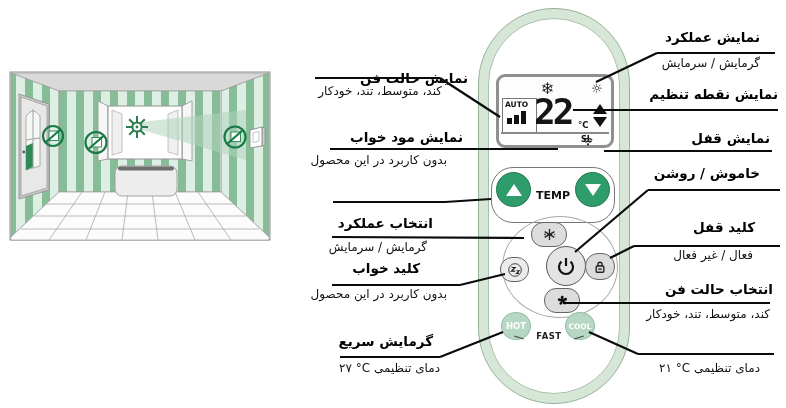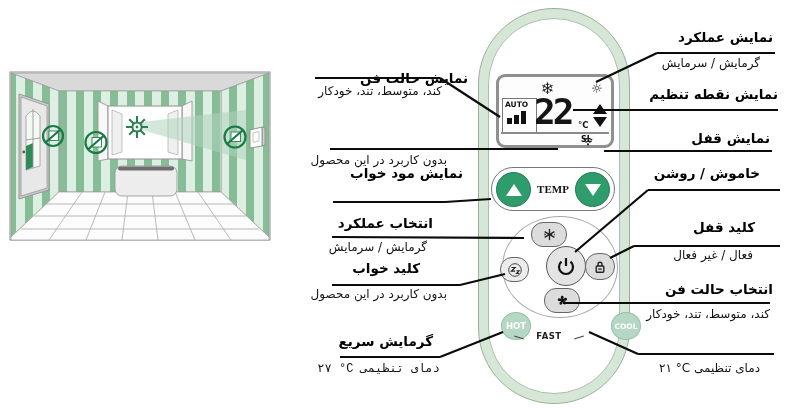--- a/index.html
+++ b/index.html
@@ -29,22 +29,22 @@
           font-weight:800;font-size:36px;letter-spacing:-3px;color:#151515;line-height:1;}
   .unit{position:absolute;left:79px;top:43px;font-size:8.5px;font-weight:700;color:#111;}
   .lcd-arrows{position:absolute;left:94px;top:27px;}
   .tri-bk-up{width:0;height:0;border-left:7px solid transparent;border-right:7px solid transparent;
              border-bottom:10px solid #111;}
   .tri-bk-dn{width:0;height:0;border-left:7px solid transparent;border-right:7px solid transparent;
              border-top:10px solid #111;margin-top:3px;}
   .lcd-div{position:absolute;left:2px;right:2px;top:55px;height:1.5px;background:#8a8a8a;}
   .sl{position:absolute;left:38px;top:58px;font-size:8px;font-weight:700;color:#111;padding-left:44px;}
   .sig{position:absolute;left:82px;top:59px;}
-  .temp-pill{position:absolute;left:12px;top:158px;width:124px;height:44px;border:1.3px solid #777;
-             border-radius:22px;background:#fff;box-sizing:border-box;font-family:Liberation Serif, serif;}
+  .temp-pill{position:absolute;left:12px;top:158px;width:124px;height:56px;border:1.3px solid #777;
+             border-radius:22px;background:#fff;box-sizing:border-box;}
   .gbtn{position:absolute;width:33px;height:33px;border-radius:50%;background:#2f9c6c;
         display:flex;align-items:center;justify-content:center;border:1px solid #217a52;}
   .tri-w-up{width:0;height:0;border-left:8px solid transparent;border-right:8px solid transparent;
             border-bottom:12px solid #fff;}
   .tri-w-dn{width:0;height:0;border-left:8px solid transparent;border-right:8px solid transparent;
             border-top:12px solid #fff;}
   .temp-lab{position:absolute;left:0;top:0;width:100%;height:100%;display:flex;align-items:center;
             justify-content:center;font-size:11px;font-weight:700;color:#111;}
   .cluster{position:absolute;left:23px;top:207px;width:114px;height:100px;border:1px solid #a8a8a8;
            border-radius:50%;}
@@ -235,41 +235,41 @@
           <path id="petal" d="M8,8 C9.5,4.2 13.2,4.6 12.8,6.8 C12.5,8.4 10.2,8.6 8,8 Z"></path>
           <use href="#petal" transform="rotate(72 8 8)"></use>
           <use href="#petal" transform="rotate(144 8 8)"></use>
           <use href="#petal" transform="rotate(216 8 8)"></use>
           <use href="#petal" transform="rotate(288 8 8)"></use>
         </g>
       </svg>
     </div>
 
     <div class="hotcool" style="left:22px;top:303px;width:28px;height:26px;font-size:8.5px;">HOT</div>
-    <div class="hotcool" style="left:86px;top:303px;width:28px;height:26px;font-size:7.5px;margin-left:46px;">COOL</div>
+    <div class="hotcool" style="left:86px;top:303px;width:28px;height:26px;font-size:7.5px;">COOL</div>
     <div class="fast">FAST</div>
     <div class="fdash" style="left:35px;top:328px;transform:rotate(18deg);"></div>
     <div class="fdash" style="left:95px;top:328px;transform:rotate(-18deg);"></div>
   </div>
 
   <div class="co-title" style="top:70px;right:318px;text-align:right;">نمایش حالت فن</div>
   <div class="co-sub" style="top:84px;right:344px;">کند، متوسط، تند، خودکار</div>
-  <div class="co-title" style="top:129px;right:323px;margin-top:36px;">نمایش مود خواب</div>
+  <div class="co-title" style="top:129px;right:323px;">نمایش مود خواب</div>
   <div class="co-sub" style="top:153px;right:339px;">بدون کاربرد در این محصول</div>
   <div class="co-title" style="top:215px;right:353px;">انتخاب عملکرد</div>
   <div class="co-sub" style="top:240px;right:359px;">گرمایش / سرمایش</div>
   <div class="co-title" style="top:260px;right:366px;">کلید خواب</div>
   <div class="co-sub" style="top:287px;right:339px;">بدون کاربرد در این محصول</div>
   <div class="co-title" style="top:333px;right:353px;text-align:right;">گرمایش سریع</div>
-  <div class="co-sub" style="top:361px;right:346px;font-family:Liberation Mono, monospace;">
+  <div class="co-sub" style="top:361px;right:346px;">
     <span>دمای تنظیمی</span>
     <span class="ltr">۲۷ °C</span>
   </div>
 
-  <div class="co-title" style="top:29px;right:13px;">نمایش عملکرد</div>
+  <div class="co-title" style="top:29px;right:26px;">نمایش عملکرد</div>
   <div class="co-sub" style="top:56px;right:26px;">گرمایش / سرمایش</div>
   <div class="co-title" style="top:86px;right:8px;">نمایش نقطه تنظیم</div>
   <div class="co-title" style="top:130px;right:16px;">نمایش قفل</div>
   <div class="co-title" style="top:165px;right:26px;">خاموش / روشن</div>
   <div class="co-title" style="top:219px;right:31px;">کلید قفل</div>
   <div class="co-sub" style="top:248px;right:33px;">فعال / غیر فعال</div>
   <div class="co-title" style="top:281px;right:13px;">انتخاب حالت فن</div>
   <div class="co-sub" style="top:307px;right:16px;">کند، متوسط، تند، خودکار</div>
   <div class="co-sub" style="top:361px;right:26px;text-align:center;">
     <span>دمای تنظیمی</span>

